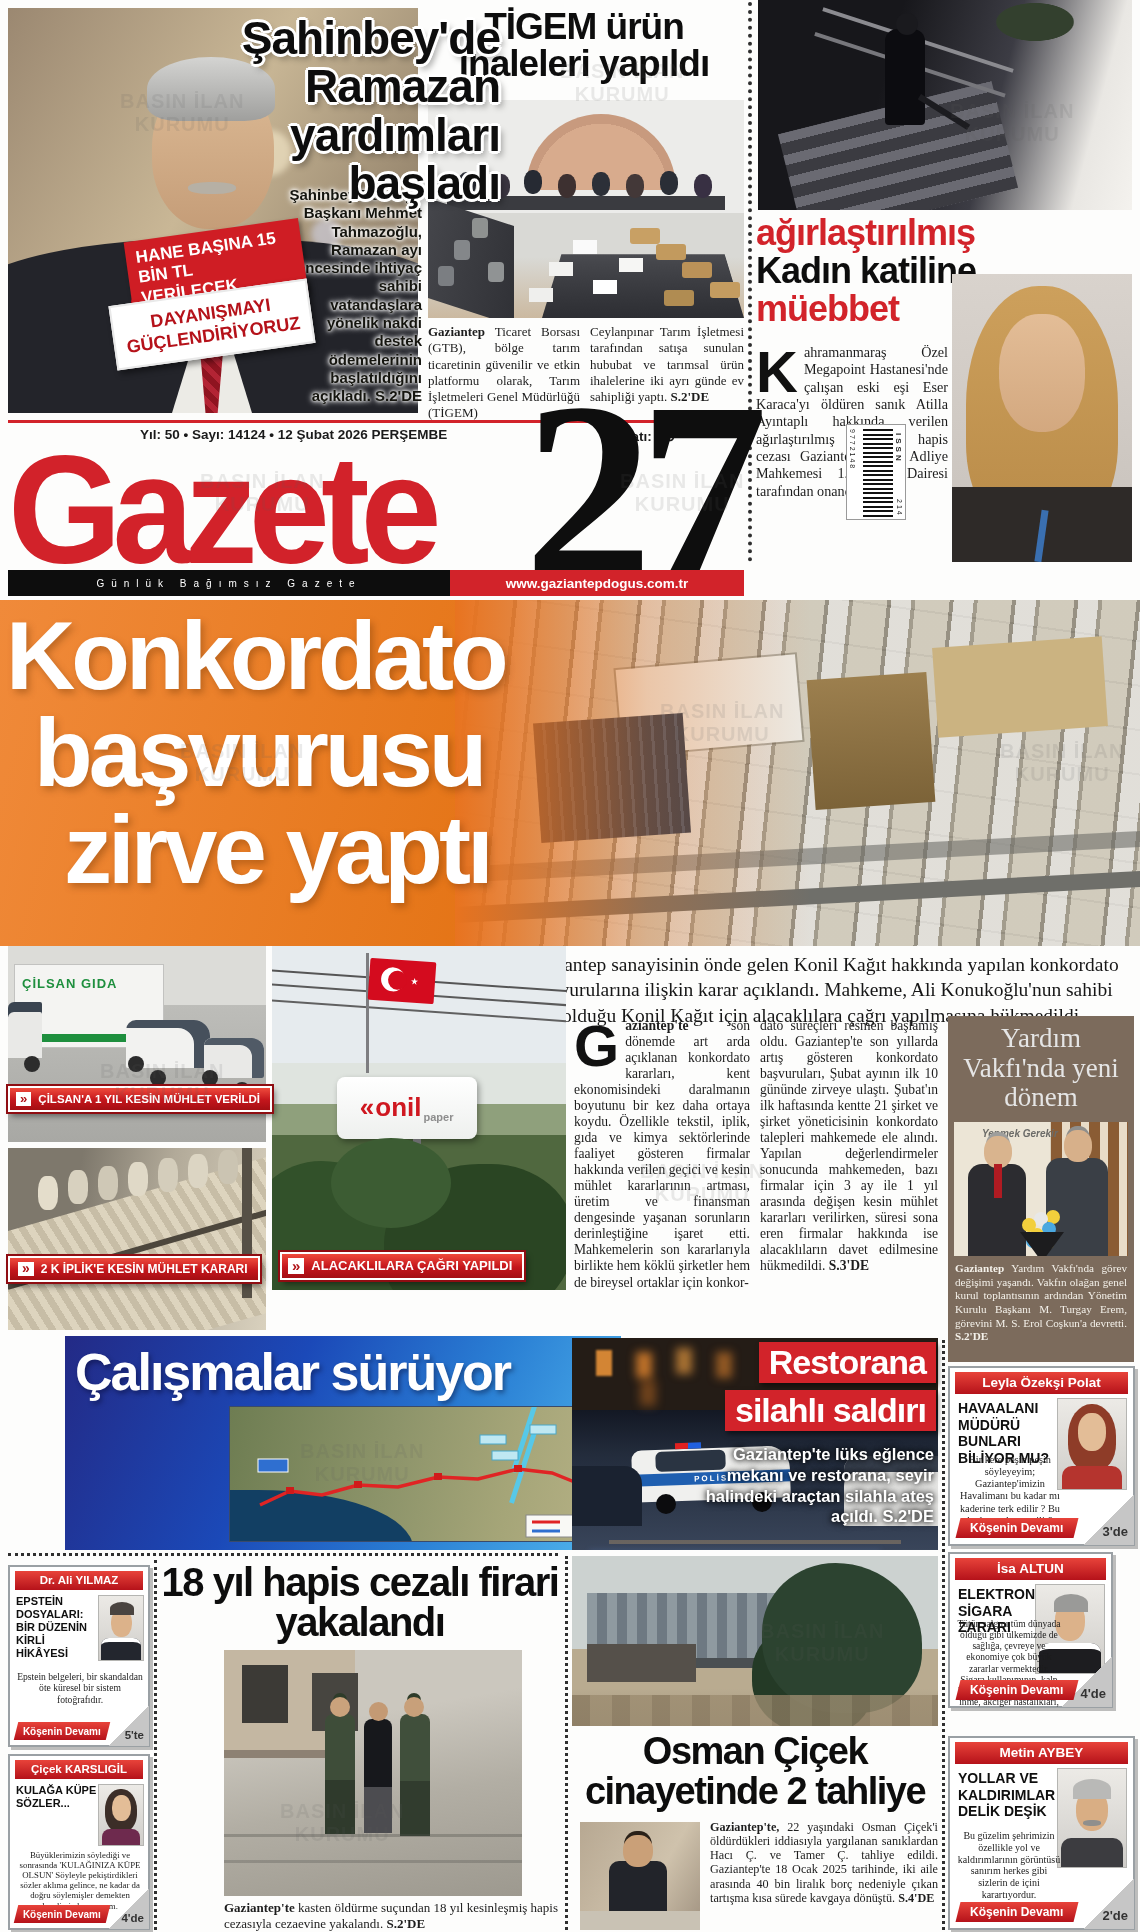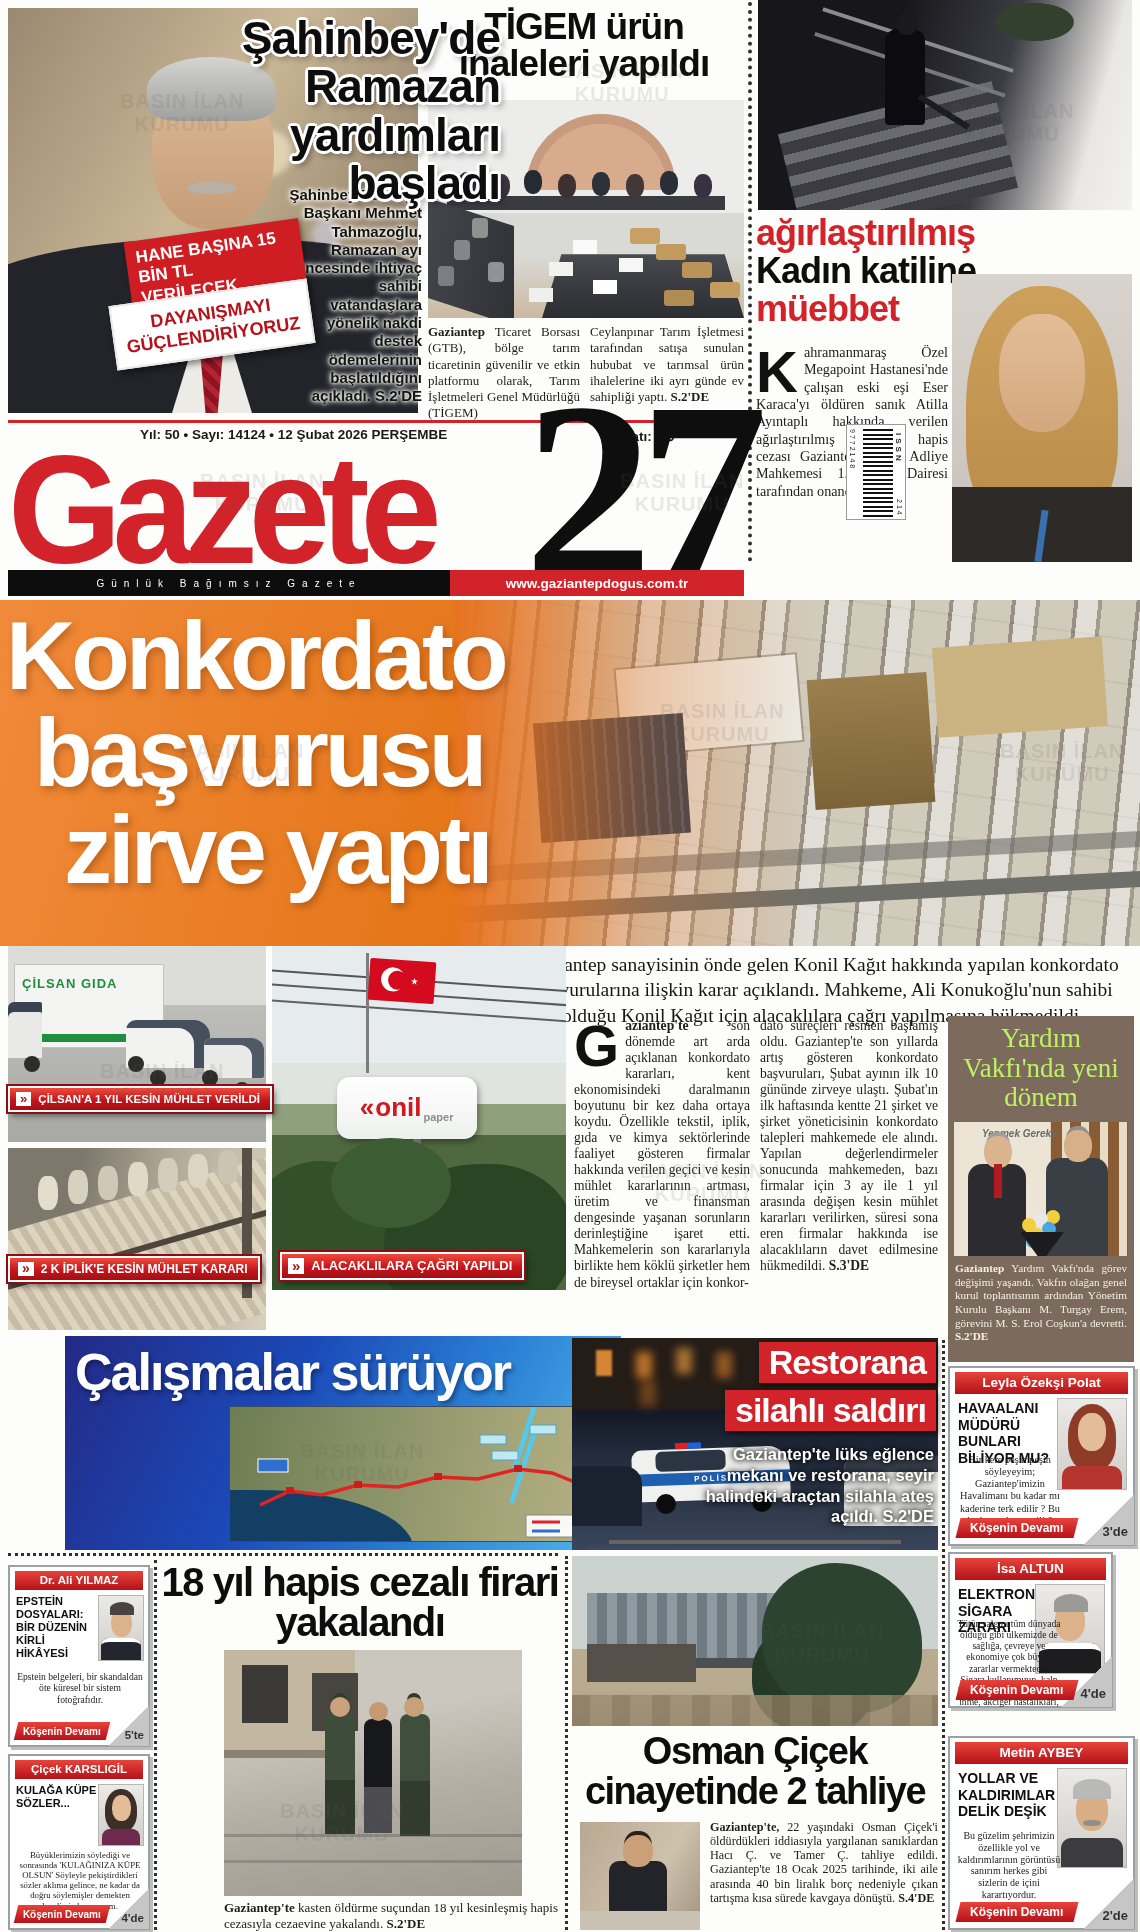--- a/index.html
+++ b/index.html
@@ -187,21 +187,21 @@
   </div>
 
   <div class="ph" style="left:272px;top:946px;width:294px;height:344px;background:linear-gradient(#e6ebee 0 34%,#dfe4df 34% 46%,#8fa07c 46% 55%,#50683f 55%);">
     <div class="shape" style="left:-4%;top:10%;width:110%;height:2px;background:#555;transform:rotate(4deg);box-shadow:0 14px 0 #5a5a5a,0 30px 0 #606060;"></div>
     <div class="shape" style="left:32%;top:2%;width:3px;height:120px;background:#7d7d80;"></div>
     <div class="shape" style="left:33%;top:4%;width:66px;height:42px;background:#d40b1e;border-radius:2px;transform:rotate(4deg);">
       <div class="shape" style="left:12px;top:8px;width:24px;height:24px;border-radius:50%;background:#fff;"></div>
       <div class="shape" style="left:19px;top:11px;width:19px;height:19px;border-radius:50%;background:#d40b1e;"></div>
       <div class="shape" style="left:42px;top:17px;width:7px;height:7px;background:#fff;clip-path:polygon(50% 0,63% 38%,100% 38%,69% 60%,82% 100%,50% 75%,18% 100%,31% 60%,0 38%,37% 38%);"></div>
     </div>
-    <div class="shape" style="left:22%;top:38%;width:140px;height:62px;background:linear-gradient(#ffffff,#eef0ee);border-radius:13px;box-shadow:2px 3px 6px rgba(0,0,0,.35);display:flex;align-items:center;justify-content:center;">
+    <div class="shape" style="left:22%;top:38%;width:140px;height:62px;background:linear-gradient(#ffffff,#eef0ee);border-radius:8px;box-shadow:2px 3px 6px rgba(0,0,0,.35);display:flex;align-items:center;justify-content:center;">
       <span class="konil-k" style="color:#cf1820;font-weight:bold;font-size:26px;letter-spacing:0;"><span>onil</span></span>
       <span style="color:#8d8d8d;font-size:11px;margin:18px 0 0 2px;font-weight:bold;">paper</span>
     </div>
     <div class="shape" style="left:48%;top:56%;width:8px;height:70px;background:#6b6b6e;"></div>
     <div class="shape" style="left:-8%;bottom:-6%;width:160px;height:150px;background:#32512a;border-radius:46% 54% 40% 50%;"></div>
     <div class="shape" style="left:38%;bottom:-10%;width:190px;height:160px;background:#2a4523;border-radius:50% 44% 52% 40%;"></div>
     <div class="shape" style="left:20%;bottom:18%;width:120px;height:90px;background:#3c5c33;border-radius:50%;"></div>
   </div>
   <div class="banner" style="left:280px;top:1252px;font-size:13px;">
     <span class="chev"></span>
@@ -220,21 +220,21 @@
   </div>
 
   <div class="abs serif just" style="left:574px;top:1018px;width:176px;font-size:13.6px;line-height:1.18;color:#1d1d1d;">
     <span class="dropcap">G</span><span class="lead">aziantep'te</span><span> son dönemde art arda açıklanan konkordato kararları, kent ekonomisindeki daralmanın boyutunu bir kez daha ortaya koydu. Özellikle tekstil, iplik, gıda ve kimya sektörlerinde faaliyet gösteren firmalar hakkında verilen geçici ve kesin mühlet kararlarının artması, üretim ve finansman dengesinde yaşanan sorunların derinleştiğine işaret etti. Mahkemelerin son kararlarıyla birlikte hem köklü şirketler hem de bireysel ortaklar için konkor-</span>
   </div>
   <div class="abs serif just" style="left:760px;top:1018px;width:178px;font-size:13.6px;line-height:1.18;color:#1d1d1d;">
     <span>dato süreçleri resmen başlamış oldu. Gaziantep'te son yıllarda artış gösteren konkordato başvuruları, Şubat ayının ilk 10 gününde zirveye ulaştı. Şubat'ın ilk haftasında kentte 21 şirket ve şirket yöneticisinin konkordato talepleri mahkemede ele alındı. Yapılan değerlendirmeler sonucunda mahkemeden, bazı firmalar için 3 ay ile 1 yıl arasında değişen kesin mühlet kararları verilirken, süresi sona eren firmalar hakkında ise alacaklıların davet edilmesine hükmedildi. </span><span class="pageref">S.3'DE</span>
   </div>
 
   <div class="abs" style="left:948px;top:1016px;width:186px;height:346px;background:#7c6b5c;">
-    <div class="serif" style="margin:8px 6px 0 6px;color:#bef264;font-size:27px;line-height:1.1;text-align:center;">Yardım Vakfı'nda yeni dönem</div>
+    <div class="serif" style="margin:8px 6px 0 6px;color:#e5e5e5;font-size:27px;line-height:1.1;text-align:center;">Yardım Vakfı'nda yeni dönem</div>
     <div class="ph" style="left:6px;top:106px;width:174px;height:134px;background:linear-gradient(90deg,#ece5d6 0 55%,#d9cfbc 55%);">
       <div class="shape" style="right:0;top:0;width:44%;height:100%;background:repeating-linear-gradient(90deg,#8a5c34 0 11px,#e8dcc8 11px 19px);"></div>
       <div class="shape" style="left:28px;top:6px;color:#6b6b68;font-size:10px;font-weight:bold;font-style:italic;">
         <span>Yenmek Gerekir</span>
       </div>
       <div class="shape" style="left:14px;bottom:0;width:58px;height:92px;background:#2c2c30;border-radius:14px 14px 0 0;"></div>
       <div class="shape" style="left:30px;bottom:88px;width:28px;height:32px;background:#d9b48e;border-radius:46%;box-shadow:0 -6px 0 -2px #9e9e9c;"></div>
       <div class="shape" style="left:40px;bottom:58px;width:8px;height:34px;background:#b01b22;"></div>
       <div class="shape" style="left:92px;bottom:0;width:62px;height:98px;background:#3a3f46;border-radius:14px 14px 0 0;"></div>
       <div class="shape" style="left:110px;bottom:94px;width:28px;height:32px;background:#d7b08a;border-radius:46%;box-shadow:0 -6px 0 -2px #8e8e8c;"></div>

